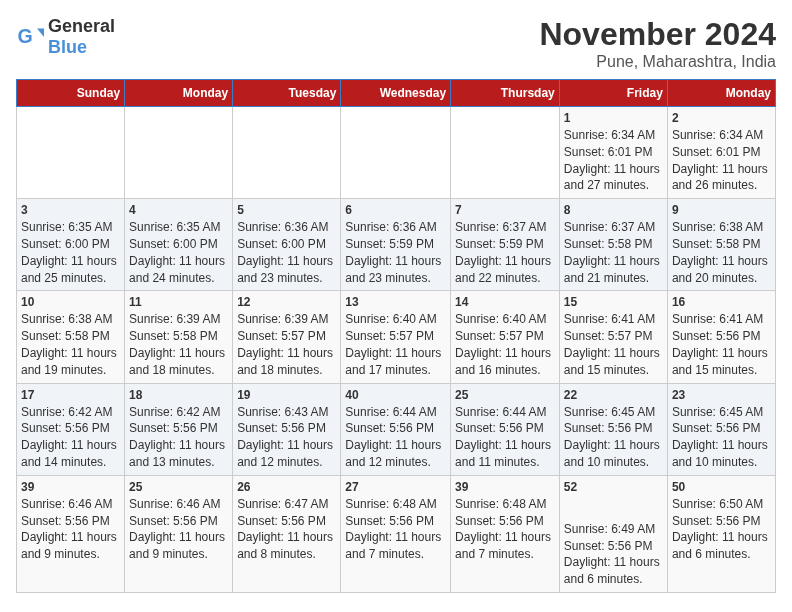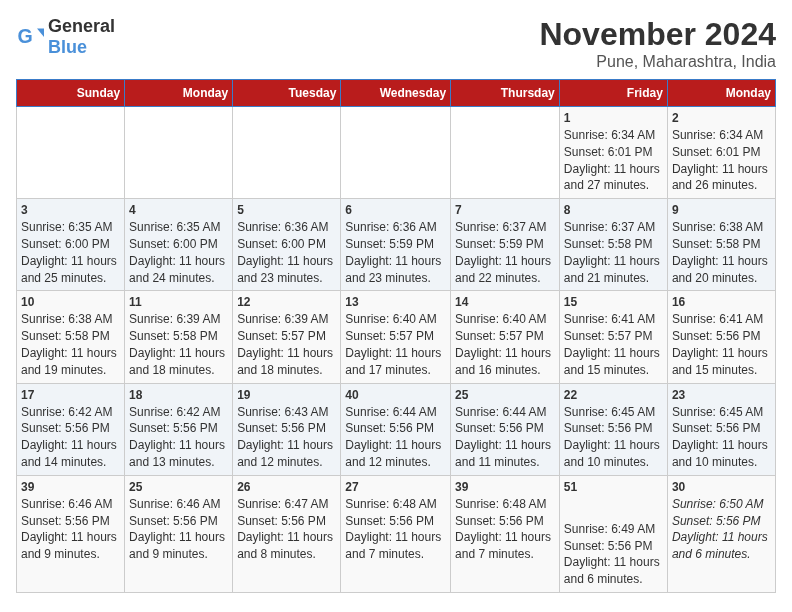--- a/index.html
+++ b/index.html
@@ -290,26 +290,26 @@
 Sunset: 5:56 PM
 Daylight: 11 hours and 7 minutes.</div>
         </td>
         <td>
           <span class="day-number">39</span>
           <div class="day-info" style="white-space: pre-line;">Sunrise: 6:48 AM
 Sunset: 5:56 PM
 Daylight: 11 hours and 7 minutes.</div>
         </td>
         <td>
-          <span class="day-number">51</span>
+          <span class="day-number">52</span>
           <div class="day-info" style="white-space: pre-line; margin-top: 27px;">Sunrise: 6:49 AM
 Sunset: 5:56 PM
 Daylight: 11 hours and 6 minutes.</div>
         </td>
         <td>
-          <span class="day-number">30</span>
-          <div class="day-info" style="white-space: pre-line; font-style: italic;">Sunrise: 6:50 AM
+          <span class="day-number">50</span>
+          <div class="day-info" style="white-space: pre-line;">Sunrise: 6:50 AM
 Sunset: 5:56 PM
 Daylight: 11 hours and 6 minutes.</div>
         </td>
       </tr>
     </tbody>
 </table>
 
 </body></html>

